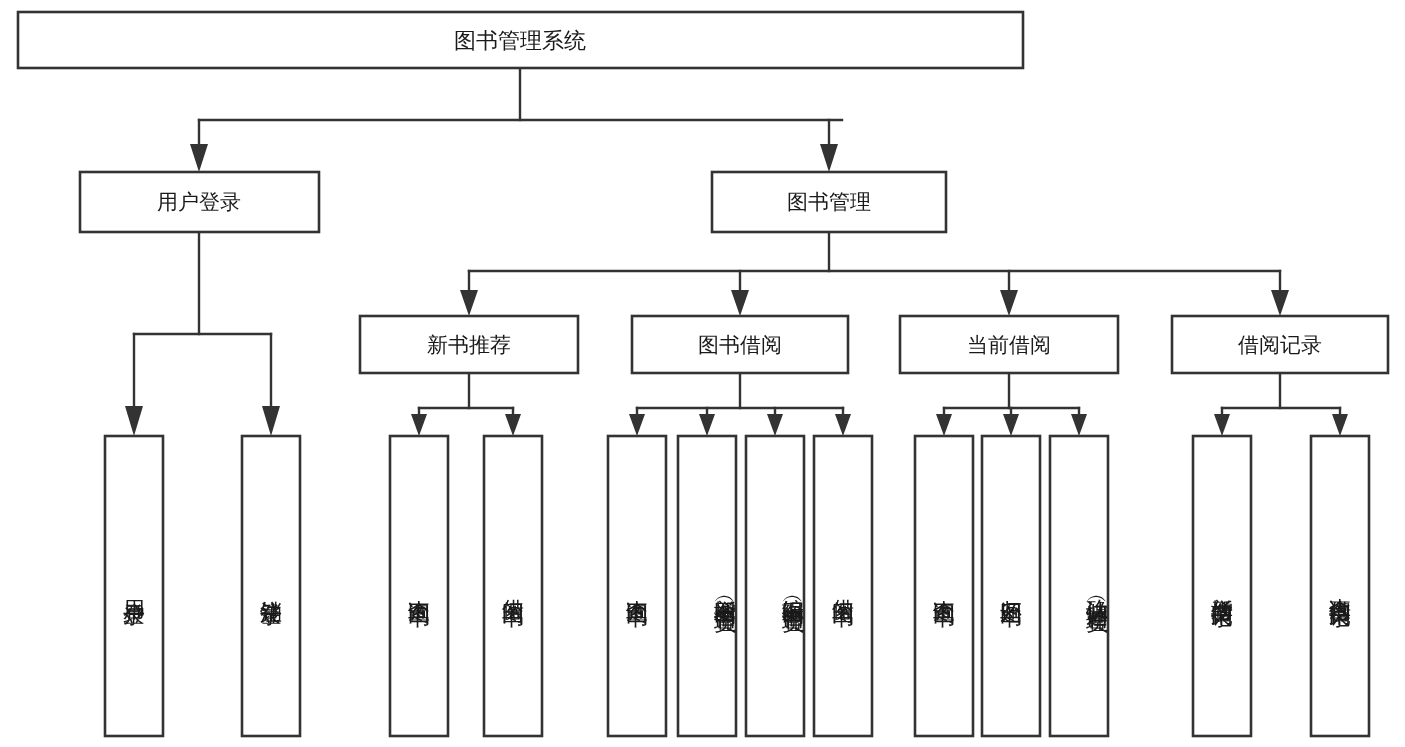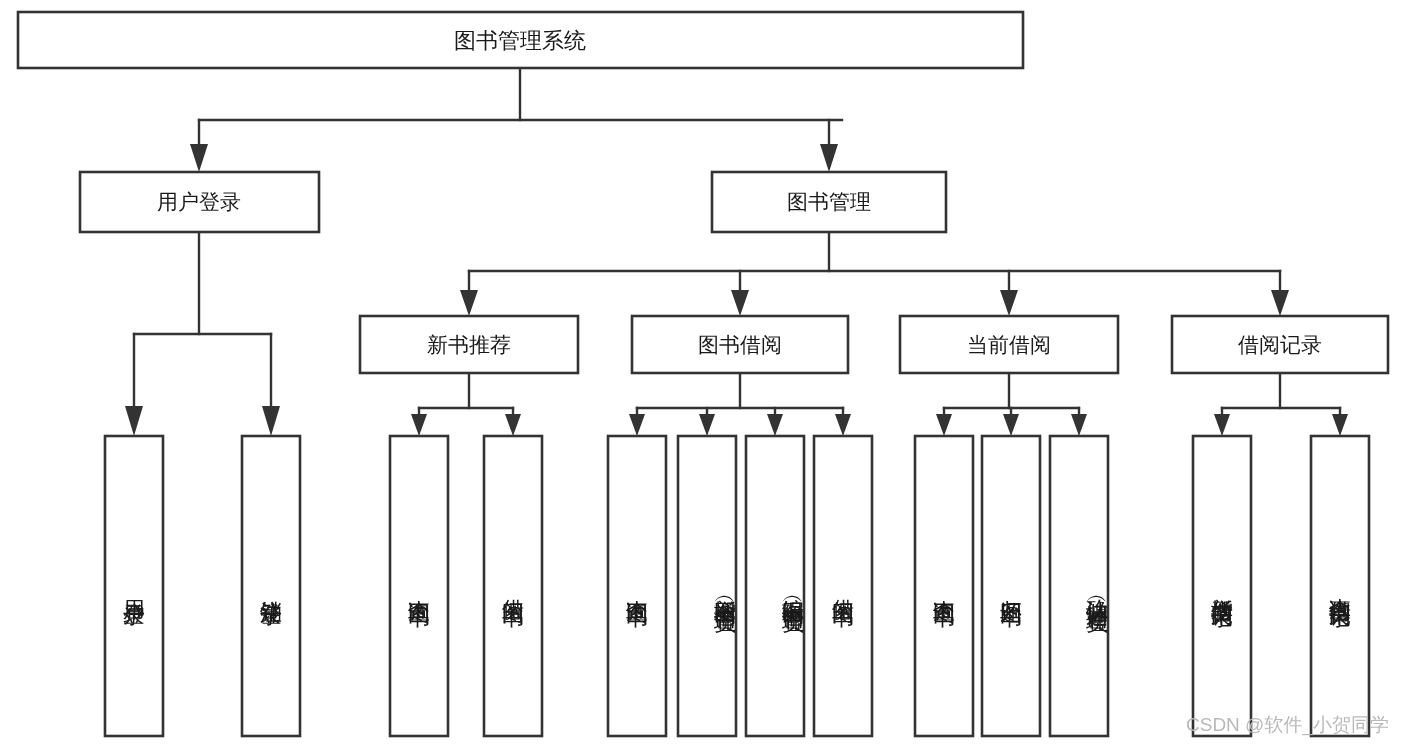--- a/index.html
+++ b/index.html
@@ -216,14 +216,13 @@
   <div class="leaf-label centered" style="left:608px; top:436px; width:58px; height:300px;">查询图书</div>
   <div class="leaf-label" style="left:678px; top:444px; width:58px; height:292px;">新增图书（管理员）</div>
   <div class="leaf-label" style="left:746px; top:444px; width:58px; height:292px;">编辑图书（管理员）</div>
   <div class="leaf-label centered" style="left:814px; top:436px; width:58px; height:300px;">借阅图书</div>
   <div class="leaf-label centered" style="left:915px; top:436px; width:58px; height:300px;">查询图书</div>
   <div class="leaf-label centered" style="left:982px; top:436px; width:58px; height:300px;">归还图书</div>
   <div class="leaf-label" style="left:1050px; top:444px; width:58px; height:292px;">确认归还（管理员）</div>
   <div class="leaf-label centered" style="left:1193px; top:436px; width:58px; height:300px;">新增借阅记录</div>
   <div class="leaf-label centered" style="left:1311px; top:436px; width:58px; height:300px;">查询借阅记录</div>
 
-  <div class="watermark">CSDN @软件_小贺同学</div>
 </div>
 
 </body></html>

